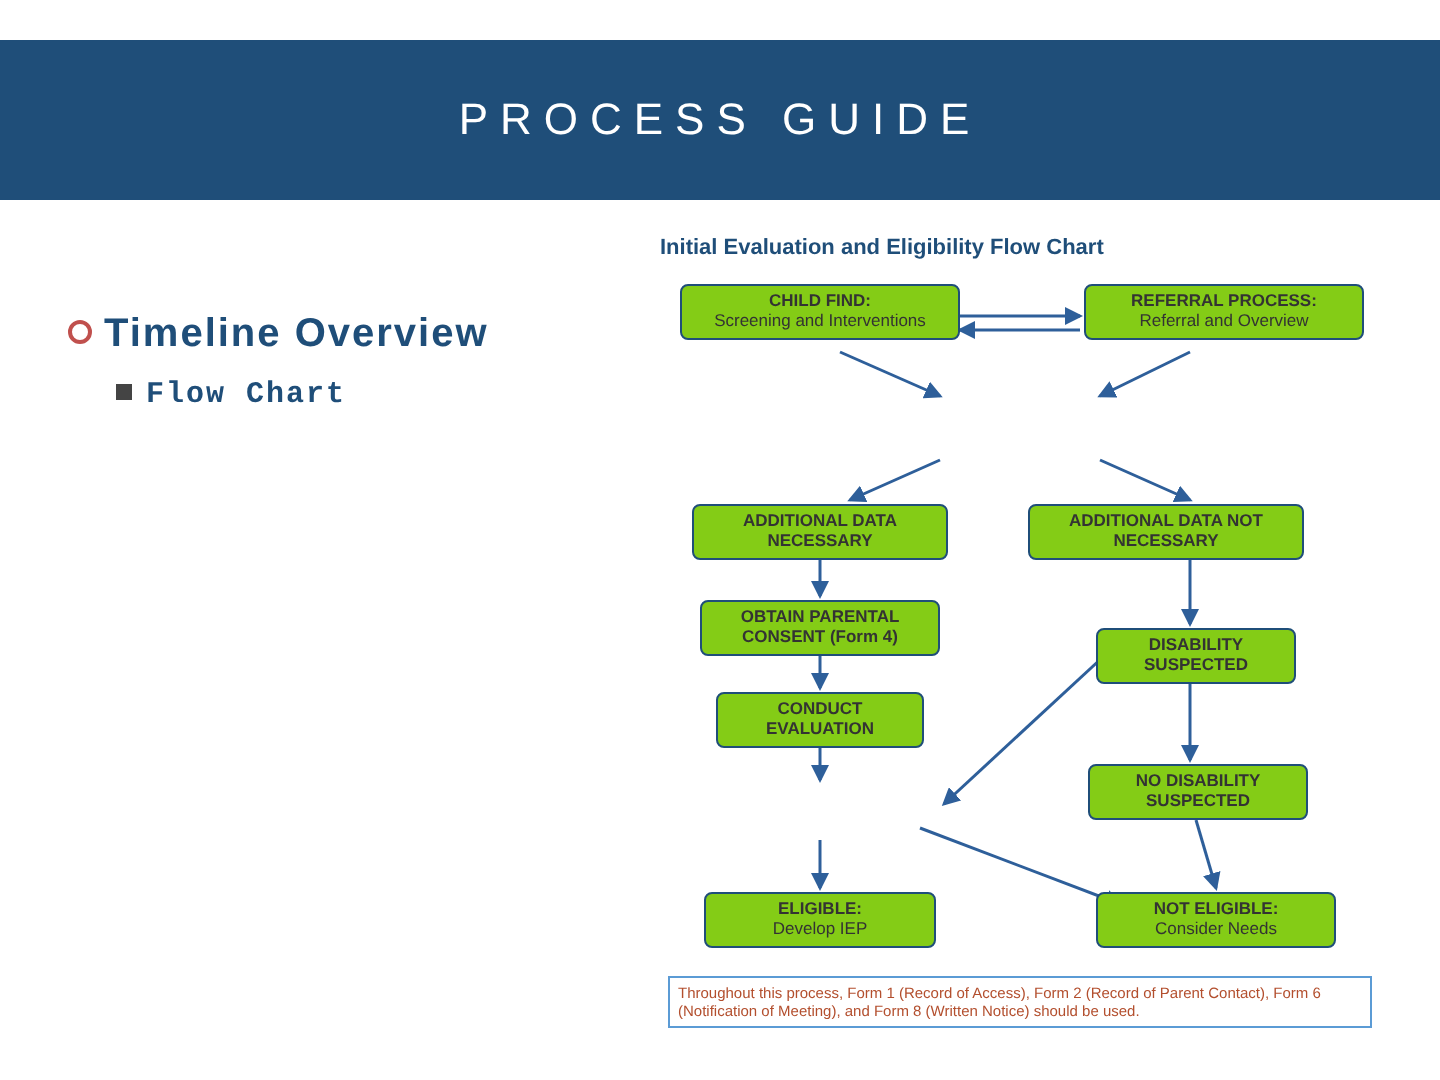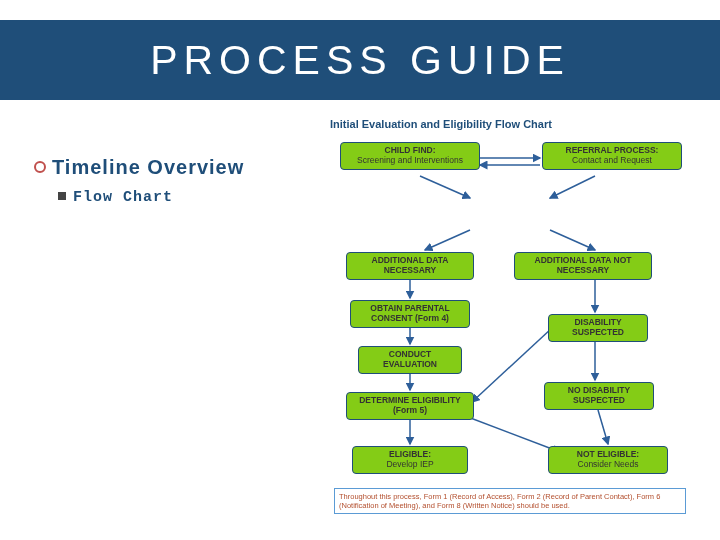--- a/index.html
+++ b/index.html
@@ -15,21 +15,21 @@
     background: #1f4e79;
     width: 100%;
     height: 80px;
     margin-top: 20px;
     display: flex;
     align-items: center;
     justify-content: center;
   }
   .title-bar h1 {
     color: #fff;
-    font-size: 41px;
+    font-size: 22px;
     font-weight: 400;
     letter-spacing: 6px;
   }
   .content {
     display: flex;
     padding: 18px 20px 0 34px;
     gap: 6px;
   }
   .left {
     flex: 0 0 290px;
@@ -136,39 +136,36 @@
           <line x1="130" y1="296" x2="230" y2="334"></line>
         </g>
       </svg>
 
       <div class="box" style="left:10px; top:24px; width:140px;">
         <strong>CHILD FIND:</strong>
         <span>Screening and Interventions</span>
       </div>
       <div class="box" style="left:212px; top:24px; width:140px;">
         <strong>REFERRAL PROCESS:</strong>
-        <span>Contact and Request</span>
+        <span>Referral and Overview</span>
       </div>
       <div class="box" style="left:16px; top:134px; width:128px;">
         <strong>ADDITIONAL DATA NECESSARY</strong>
       </div>
       <div class="box" style="left:184px; top:134px; width:138px;">
         <strong>ADDITIONAL DATA NOT NECESSARY</strong>
       </div>
       <div class="box" style="left:20px; top:182px; width:120px;">
         <strong>OBTAIN PARENTAL CONSENT (Form 4)</strong>
       </div>
       <div class="box" style="left:28px; top:228px; width:104px;">
         <strong>CONDUCT EVALUATION</strong>
       </div>
       <div class="box" style="left:218px; top:196px; width:100px;">
         <strong>DISABILITY SUSPECTED</strong>
-      </div>
-      <div class="box" style="left:16px; top:274px; width:128px;">
-        <strong>DETERMINE ELIGIBILITY (Form 5)</strong>
       </div>
       <div class="box" style="left:214px; top:264px; width:110px;">
         <strong>NO DISABILITY SUSPECTED</strong>
       </div>
       <div class="box" style="left:22px; top:328px; width:116px;">
         <strong>ELIGIBLE:</strong>
         <span>Develop IEP</span>
       </div>
       <div class="box" style="left:218px; top:328px; width:120px;">
         <strong>NOT ELIGIBLE:</strong>

